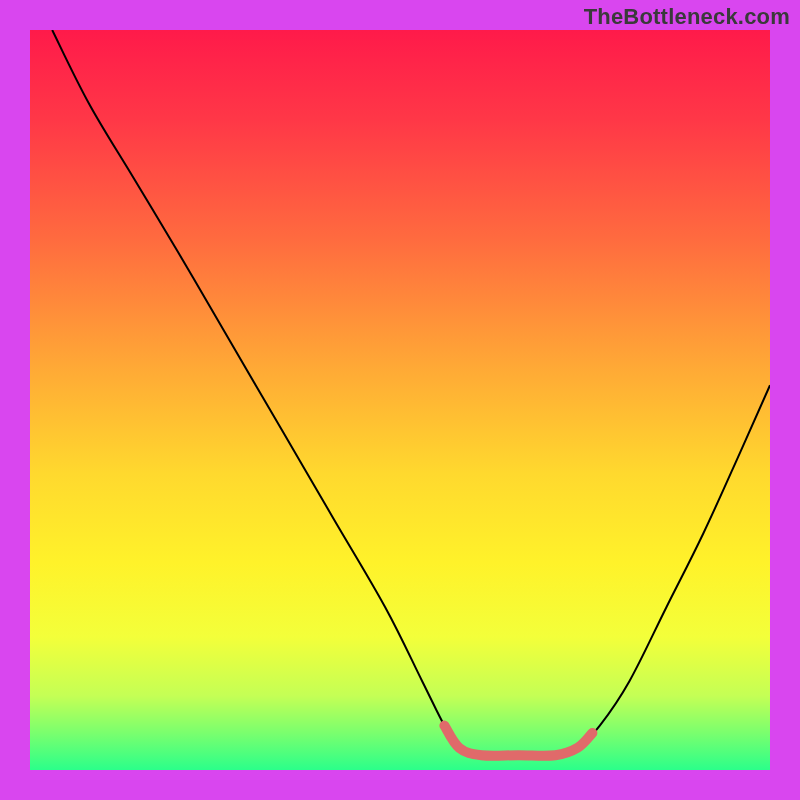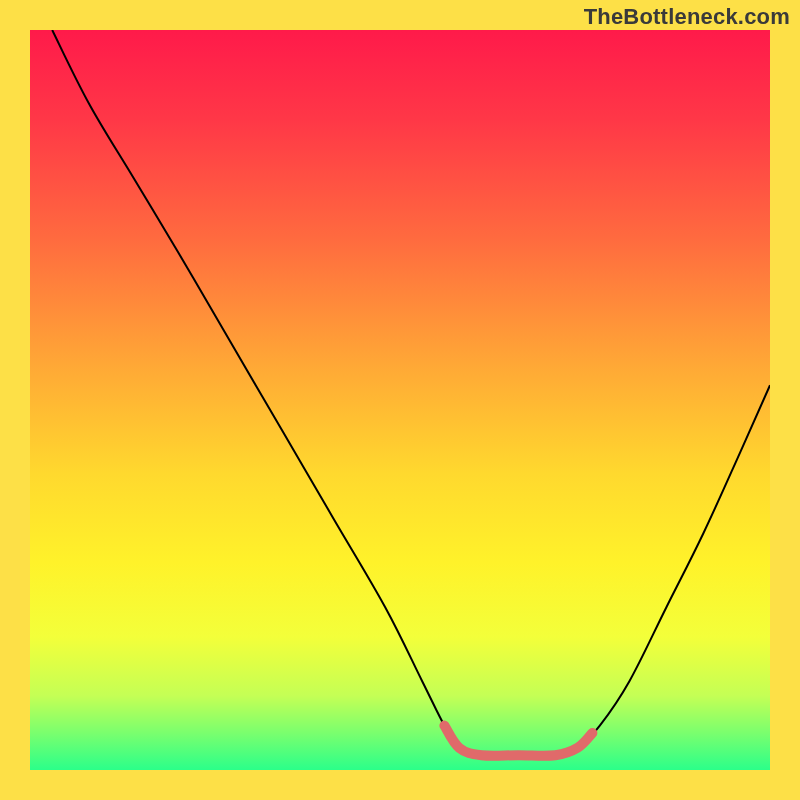--- a/index.html
+++ b/index.html
@@ -1,20 +1,20 @@
 <!DOCTYPE html>
 <html><head>
 <meta charset="utf-8">
 <style>
   * { margin: 0; padding: 0; box-sizing: border-box; }
   html, body { width: 800px; height: 800px; overflow: hidden; background: #000; }
   .outer {
     width: 800px;
     height: 800px;
-    background: #fde047;
+    background: #d946ef;
     position: relative;
   }
   .watermark {
     position: absolute;
     top: 4px;
     right: 10px;
     font-family: Arial, Helvetica, sans-serif;
     font-size: 22px;
     color: #3a3a3a;
     font-weight: bold;

